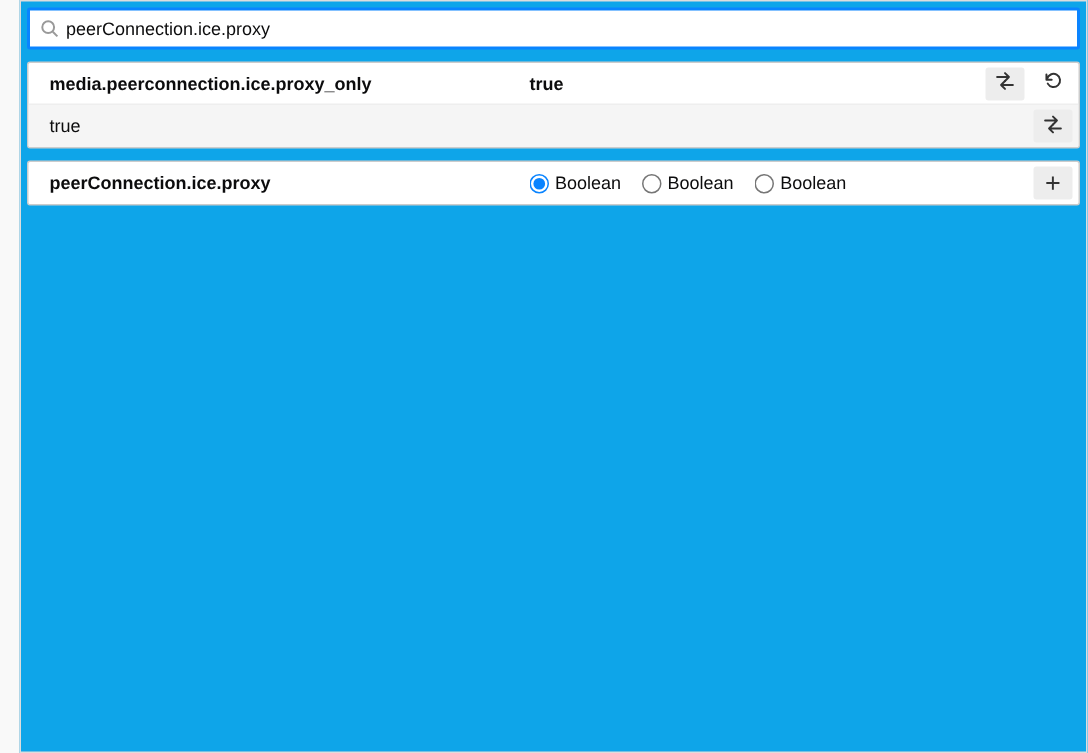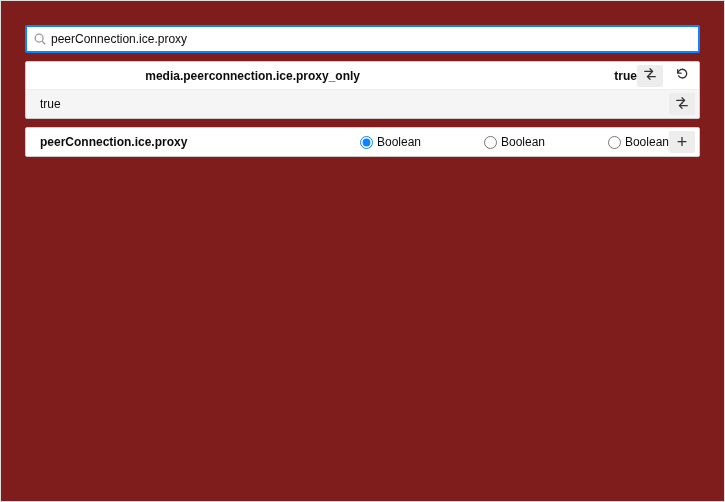--- a/index.html
+++ b/index.html
@@ -6,24 +6,25 @@
 body {
   font-family: -apple-system, BlinkMacSystemFont, "Segoe UI", Arial, sans-serif;
   font-size: 12px;
   background: #f9f9f9;
   color: #0c0c0d;
   width: 725px;
   height: 502px;
   overflow: hidden;
 }
 .wrap {
-  padding: 24px;
+  padding: 4px;
   height: 100%;
-  background: #7f1d1d;
+  background: #0ea5e9;
   border: 1px solid #ddd;
+  margin-left: 13px;
 }
 .search-row {
   display: flex;
   align-items: center;
   border: 2px solid #0a84ff;
   border-radius: 2px;
   background: #fff;
   padding: 3px 6px;
   height: 28px;
   margin-bottom: 8px;
@@ -44,21 +45,21 @@
   background: #fff;
 }
 .pref-row {
   display: flex;
   align-items: center;
   height: 28px;
   padding: 0 4px 0 14px;
   border-bottom: 1px solid #eee;
 }
 .pref-row:last-child { border-bottom: none; }
-.pref-row.mod { font-weight: 700; text-align: right; }
+.pref-row.mod { font-weight: 700; }
 .pref-row.alt { background: #f5f5f5; }
 .pref-name { flex: 0 0 320px; overflow: hidden; text-overflow: ellipsis; white-space: nowrap; }
 .pref-value { flex: 1; }
 .actions { display: flex; gap: 2px; align-items:center; }
 .btn {
   width: 26px; height: 22px;
   display: flex; align-items: center; justify-content: center;
   background: #ededed;
   border: none;
   border-radius: 2px;
@@ -72,21 +73,21 @@
   margin-top: 8px;
   border: 1px solid #ccc;
   border-radius: 2px;
   background: #fff;
   display: flex;
   align-items: center;
   height: 30px;
   padding: 0 4px 0 14px;
 }
 .add-name { flex: 0 0 320px; font-weight: 600; overflow:hidden; text-overflow:ellipsis; white-space:nowrap; }
-.type-opts { flex: 1; display: flex; gap: 14px; align-items: center; justify-content: space-between; }
+.type-opts { flex: 1; display: flex; gap: 14px; align-items: center; }
 .type-opts label { display: flex; align-items: center; gap: 4px; cursor: pointer; font-size:12px; }
 .type-opts input[type=radio] { accent-color: #0a84ff; cursor:pointer; margin:0; }
 .plus { font-size: 18px; font-weight: 400; line-height: 1; }
 </style>
 </head>
 <body>
 
 <div class="wrap">
   <div class="search-row">
     <span class="icon">

